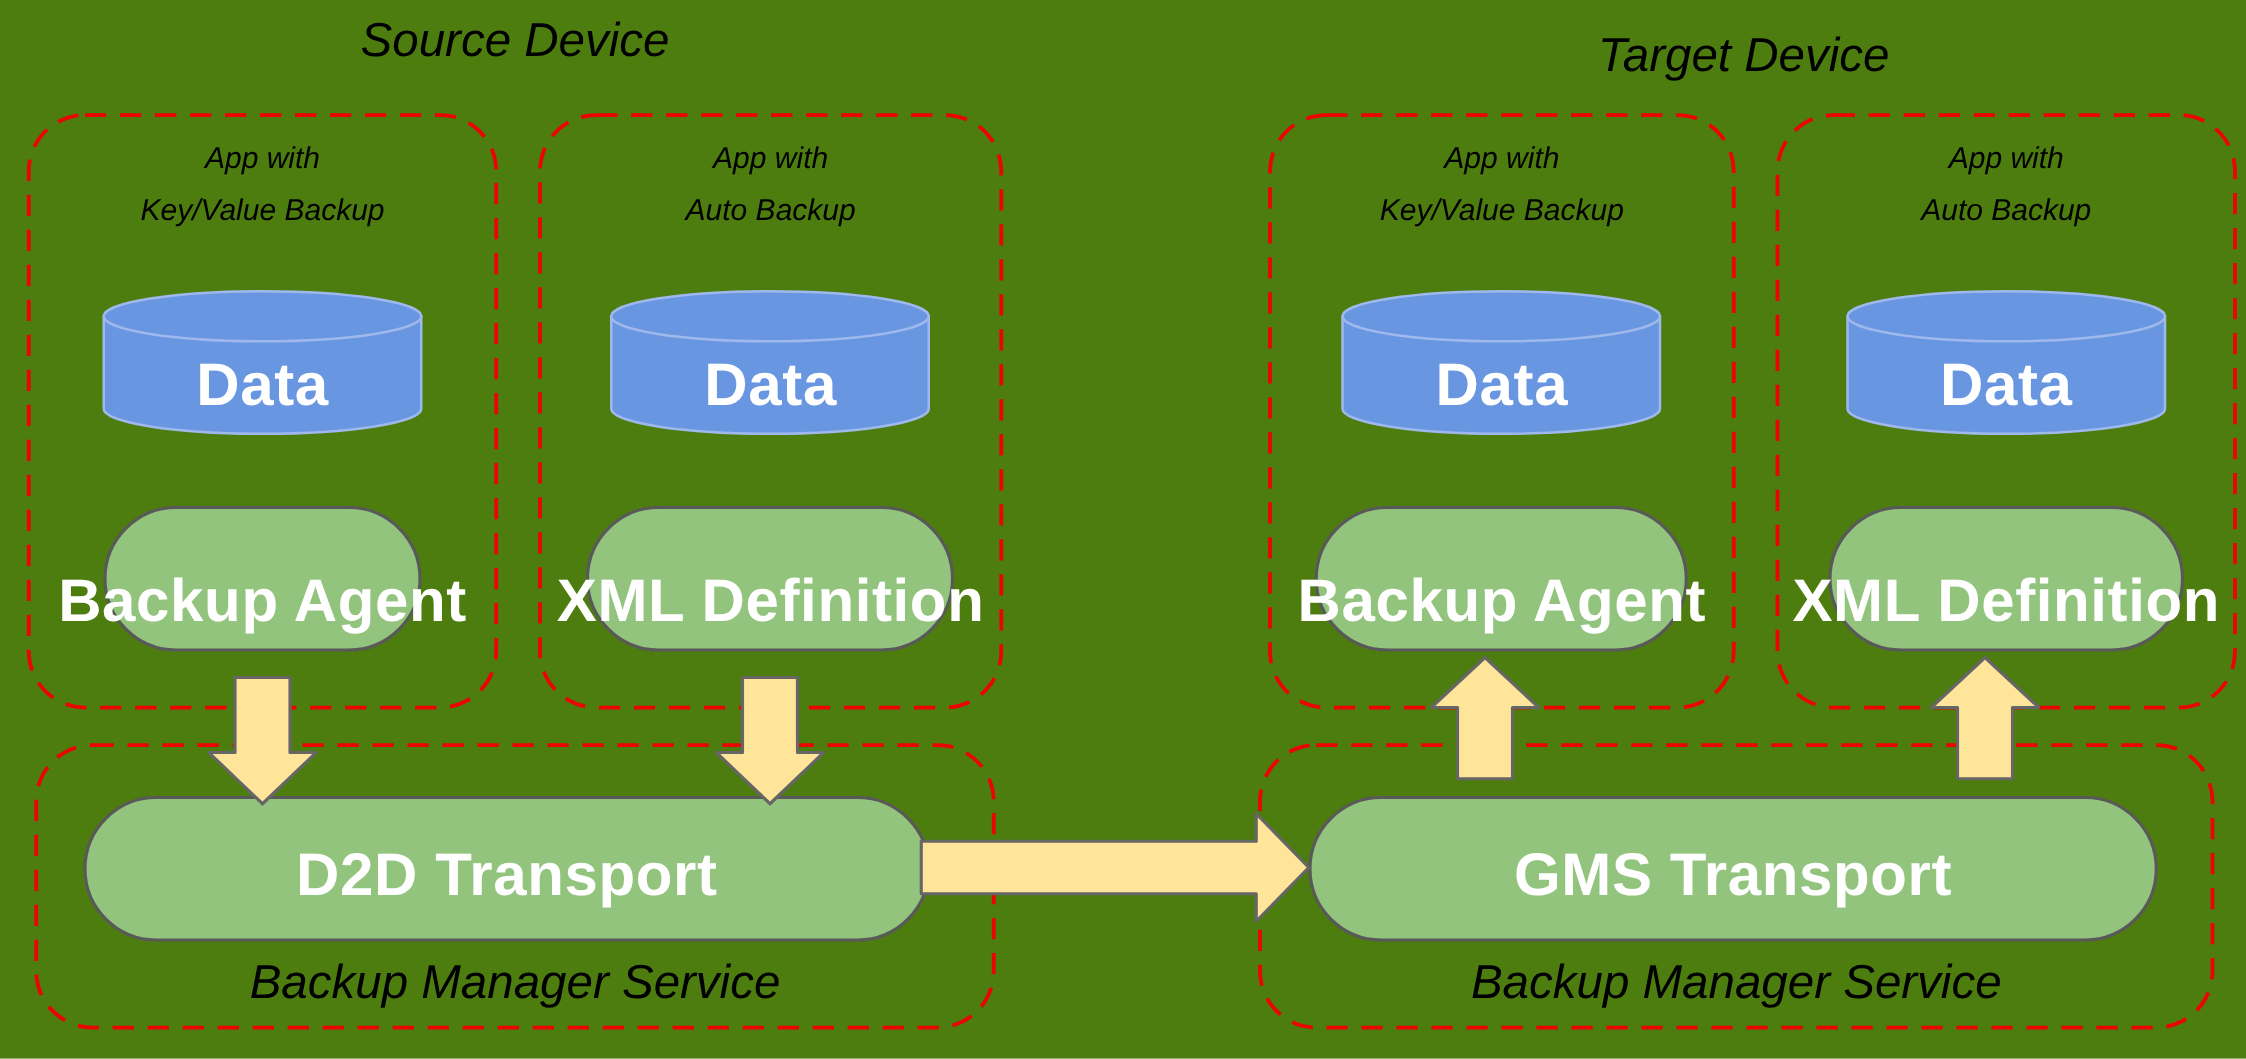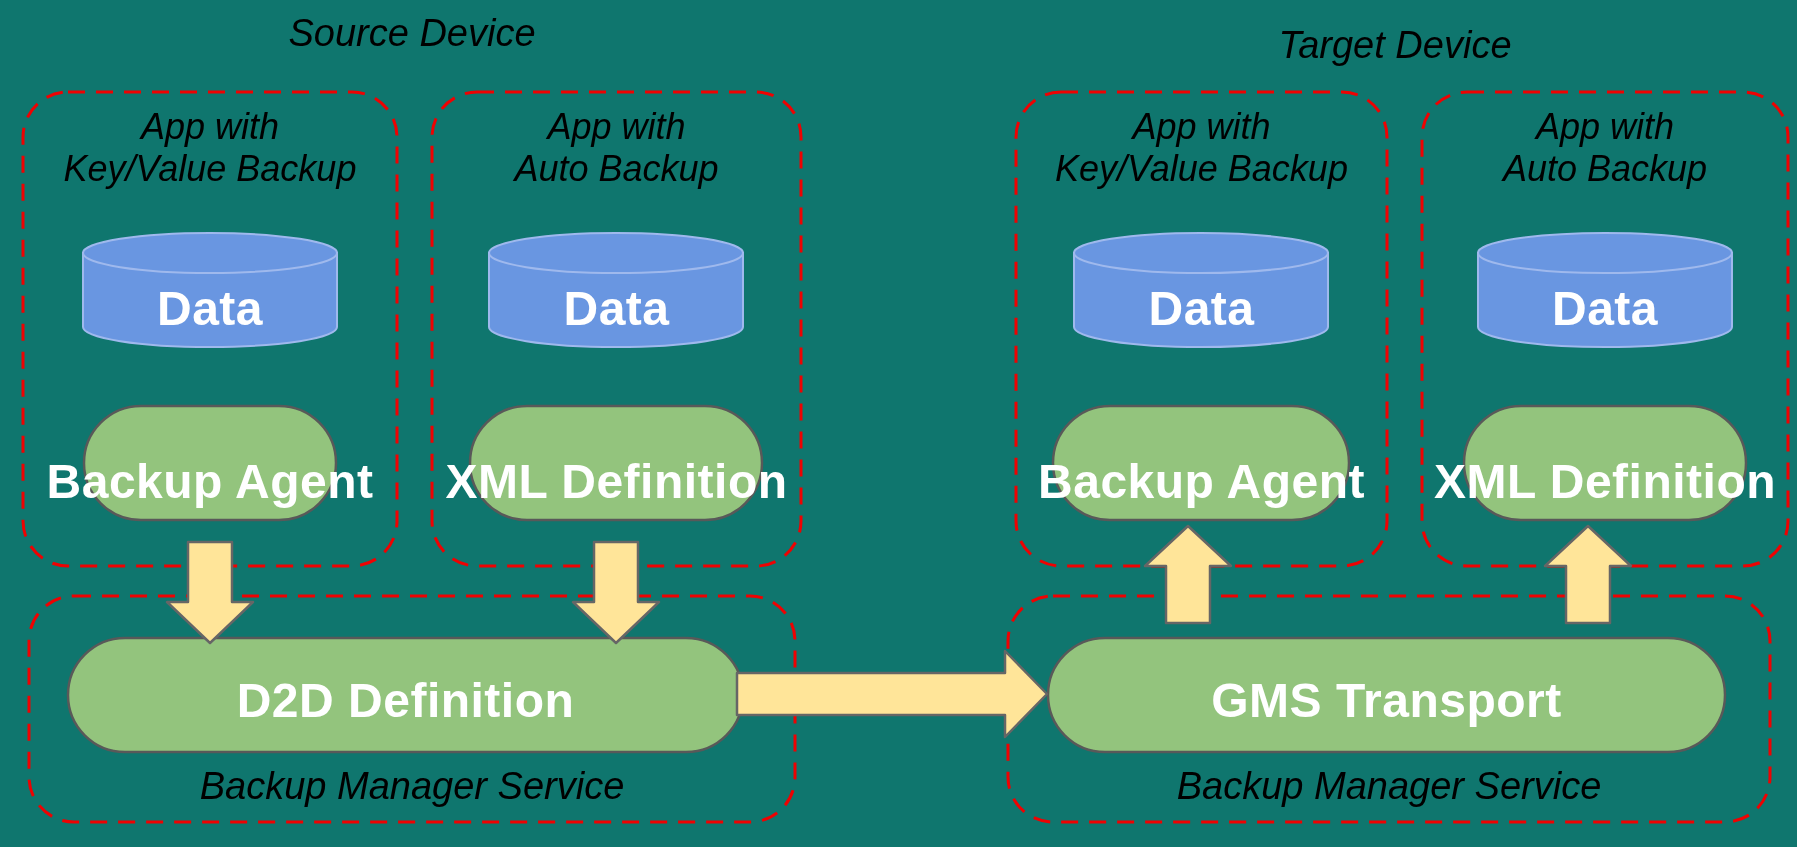--- a/index.html
+++ b/index.html
@@ -1,31 +1,31 @@
 <!DOCTYPE html>
 <html style="--box-border: #ee0202; --shape-green: #93c47d; --shape-green-border: #595959; --cylinder-blue: #6996e1; --cylinder-blue-border: #9fb9ed; --arrow-yellow: #ffe599; --arrow-border: #666666; --shape-text: #ffffff; --label-text: #000000;"><head>
 <meta charset="utf-8">
 <style>
   html,body { margin:0; padding:0; background:#ffffff; }
   .canvas {
-    position:relative; width:1797px; height:847px; background:#0f766e;
+    position:relative; width:1797px; height:847px; background:#4d7c0f;
     font-family:"Liberation Sans", sans-serif; overflow:hidden;
   }
   .layer { position:absolute; left:0; top:0; width:1797px; height:847px; }
 
   
   .dashed-box { fill:none; stroke:var(--box-border,#ee0202); stroke-width:3; stroke-dasharray:17 11; }
   .pill   { fill:var(--shape-green,#93c47d); stroke:var(--shape-green-border,#595959); stroke-width:2.5; }
   .cyl    { fill:var(--cylinder-blue,#6996e1); stroke:var(--cylinder-blue-border,#9fb9ed); stroke-width:2; }
   .arrow  { fill:var(--arrow-yellow,#ffe599); stroke:var(--arrow-border,#666666); stroke-width:2.5; stroke-linejoin:round; }
 
   
   .txt { position:absolute; text-align:center; color:var(--label-text,#000000); }
   .device-title { font-style:italic; font-size:38px; }
-  .app-label    { font-style:italic; font-size:36px; line-height:42px; }
+  .app-label    { font-style:italic; font-size:24px; line-height:42px; }
   .bms-label    { font-style:italic; font-size:38px;text-align:center; }
   .shape-label  { font-weight:bold; font-size:48px; color:var(--shape-text,#ffffff); letter-spacing:0.5px; }
 
   
   .c1 { left:23px;   width:374px; }
   .c2 { left:432px;  width:369px; }
   .c3 { left:1016px; width:371px; }
   .c4 { left:1422px; width:366px; }
   
   .row-applabel { top:106px; }
@@ -109,19 +109,19 @@
   <div class="txt shape-label c1 row-data">Data</div>
   <div class="txt shape-label c2 row-data">Data</div>
   <div class="txt shape-label c3 row-data">Data</div>
   <div class="txt shape-label c4 row-data">Data</div>
 
   <div class="txt shape-label c1 row-comp">Backup Agent</div>
   <div class="txt shape-label c2 row-comp">XML Definition</div>
   <div class="txt shape-label c3 row-comp">Backup Agent</div>
   <div class="txt shape-label c4 row-comp">XML Definition</div>
 
-  <div class="txt shape-label d2d-lbl">D2D Definition</div>
+  <div class="txt shape-label d2d-lbl">D2D Transport</div>
   <div class="txt shape-label gms-lbl">GMS Transport</div>
 
   <div class="txt bms-label bms1">Backup Manager Service</div>
   <div class="txt bms-label bms2">Backup Manager Service</div>
 
 </div>
 
 </body></html>

